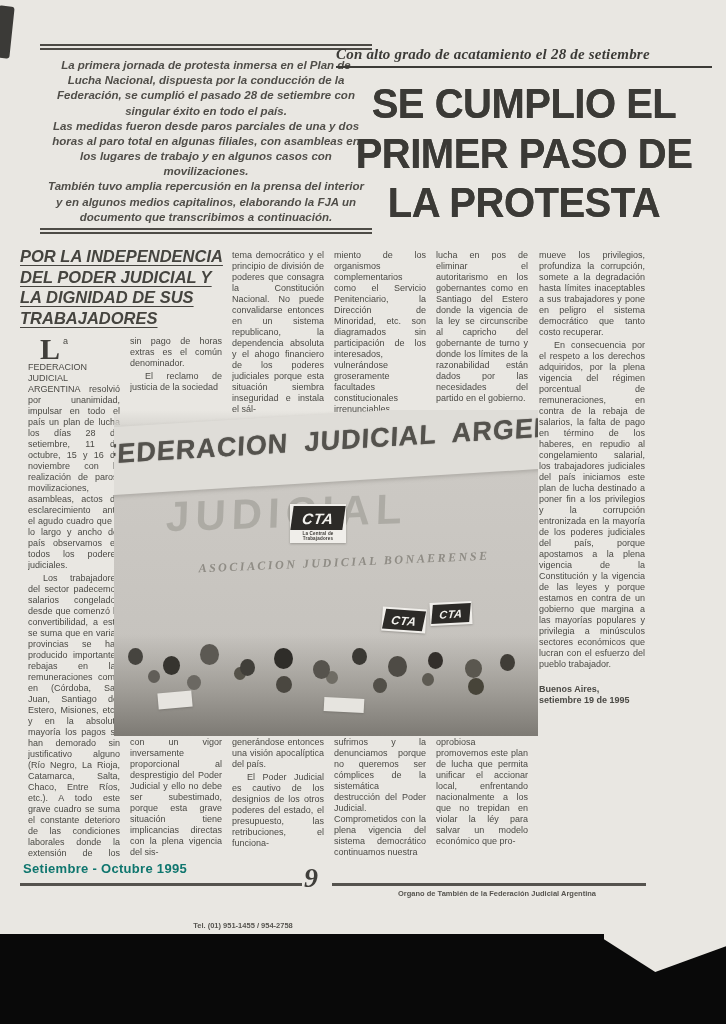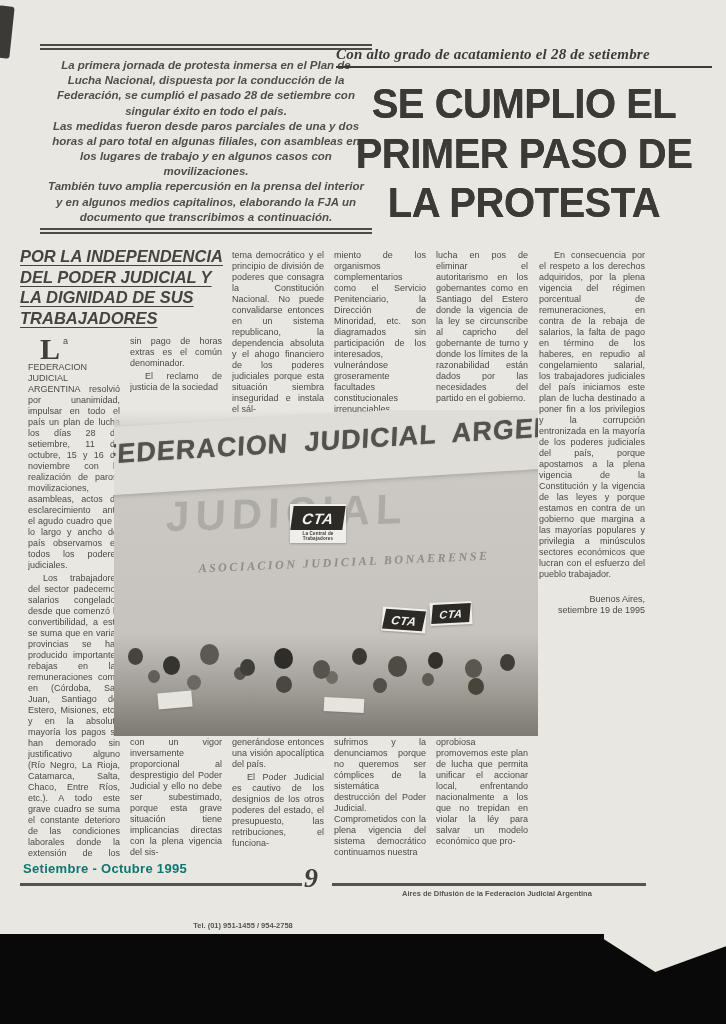--- a/index.html
+++ b/index.html
@@ -40,21 +40,21 @@
   .c1{left:28px;top:336px;width:92px;height:524px;}
   .c2a{left:130px;top:336px;width:92px;height:94px;}
   .c2b{left:130px;top:726px;width:92px;height:134px;}
   .c3a{left:232px;top:250px;width:92px;height:176px;}
   .c3b{left:232px;top:726px;width:92px;height:134px;}
   .c4a{left:334px;top:250px;width:92px;height:180px;}
   .c4b{left:334px;top:726px;width:92px;height:134px;}
   .c5a{left:436px;top:250px;width:92px;height:180px;}
   .c5b{left:436px;top:726px;width:92px;height:140px;}
   .c6{left:539px;top:250px;width:106px;height:612px;}
-  .signoff{margin-top:14px;text-align:right;text-indent:0;font-weight:400;}
+  .signoff{margin-top:14px;text-align:left;text-indent:0;font-weight:700;}
   .signoff div{text-indent:0;}
 
   
   .photo{position:absolute;left:114px;top:410px;width:424px;height:326px;overflow:hidden;
     background:linear-gradient(180deg,rgba(214,212,207,0) 0,rgba(214,212,207,.9) 16px,#ccc9c4 60px,#c3c0bb 100%);}
   .ph-banner{position:absolute;left:-14px;top:4px;width:452px;height:68px;background:#dfddd8;
     transform:rotate(-3.5deg);box-shadow:0 2px 4px rgba(120,118,112,.35);}
   .ph-banner span{display:block;margin-top:14px;text-align:center;white-space:nowrap;
     font:900 27px/1 "Liberation Sans",sans-serif;color:#54524d;letter-spacing:1px;word-spacing:8px;
     transform:skewX(-6deg);text-shadow:0 0 1px rgba(70,68,63,.8);}
@@ -154,20 +154,21 @@
   </div>
 
   <div class="col c5a">
     <p class="np">lucha en pos de eliminar el autoritarismo en los gobernantes como en Santiago del Estero donde la vigencia de la ley se circunscribe al capricho del gobernante de turno y donde los límites de la razonabilidad están dados por las necesidades del partido en el gobierno.</p>
   </div>
   <div class="col c5b">
     <p>Ante esta realidad oprobiosa promovemos este plan de lucha que permita unificar el accionar local, enfrentando nacionalmente a los que no trepidan en violar la léy para salvar un modelo económico que pro-</p>
   </div>
 
   <div class="col c6">
+    <p class="np">mueve los privilegios, profundiza la corrupción, somete a la degradación hasta límites inaceptables a sus trabajadores y pone en peligro el sistema democrático que tanto costo recuperar.</p>
     <p>En consecuencia por el respeto a los derechos adquiridos, por la plena vigencia del régimen porcentual de remuneraciones, en contra de la rebaja de salarios, la falta de pago en término de los haberes, en repudio al congelamiento salarial, los trabajadores judiciales del país iniciamos este plan de lucha destinado a poner fin a los privilegios y la corrupción entronizada en la mayoría de los poderes judiciales del país, porque apostamos a la plena vigencia de la Constitución y la vigencia de las leyes y porque estamos en contra de un gobierno que margina a las mayorías populares y privilegia a minúsculos sectores económicos que lucran con el esfuerzo del pueblo trabajador.</p>
     <div class="signoff">
       <div>Buenos Aires,</div>
       <div>setiembre 19 de 1995</div>
     </div>
   </div>
 
   <div class="photo">
     <div class="ph-banner">
       <span>FEDERACION JUDICIAL ARGENTINA</span>
@@ -192,18 +193,18 @@
       <div class="heads2"></div>
       <div class="heads"></div>
     </div>
   </div>
 
   <div class="ft-date">Setiembre - Octubre 1995</div>
   <div class="ft-rule-l"></div>
   <div class="ft-rule-r"></div>
   <div class="ft-phone">Tel. (01) 951-1455 / 954-2758</div>
   <div class="ft-page">9</div>
-  <div class="ft-organ">Aires de Difusión de la Federación Judicial Argentina</div>
+  <div class="ft-organ">Organo de También de la Federación Judicial Argentina</div>
 
   <div class="blackbar"></div>
   <div class="corner-wedge"></div>
 
 </div>
 
 </body></html>

